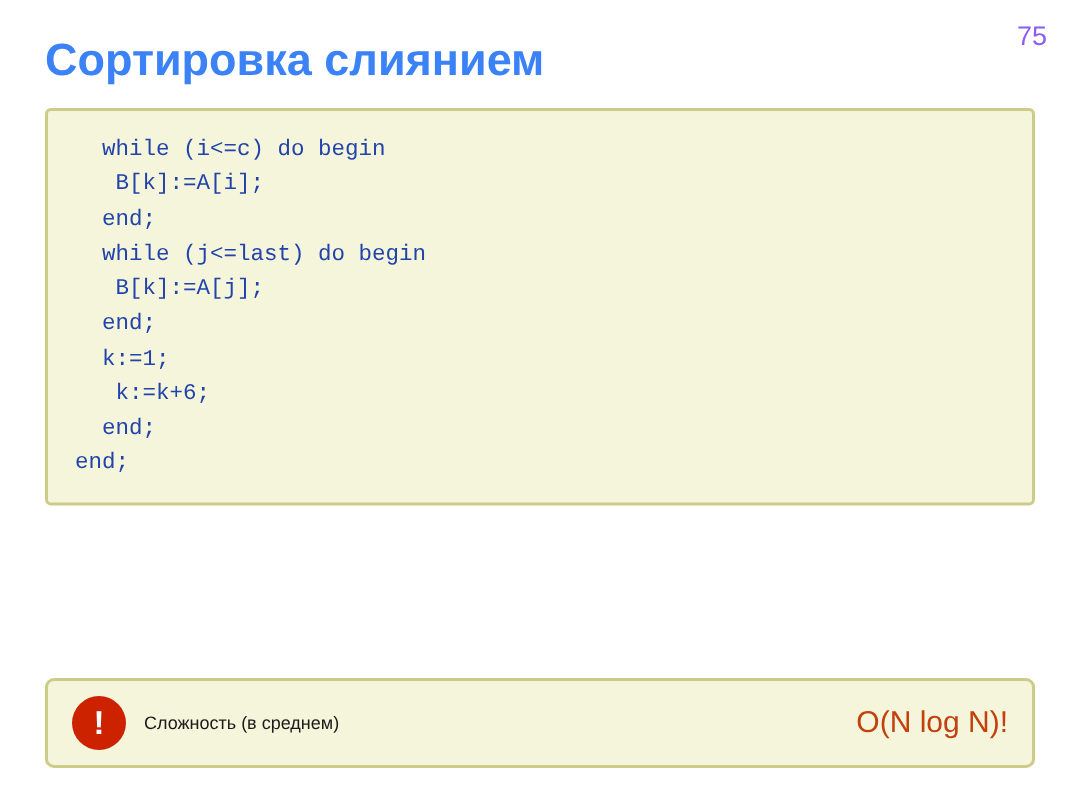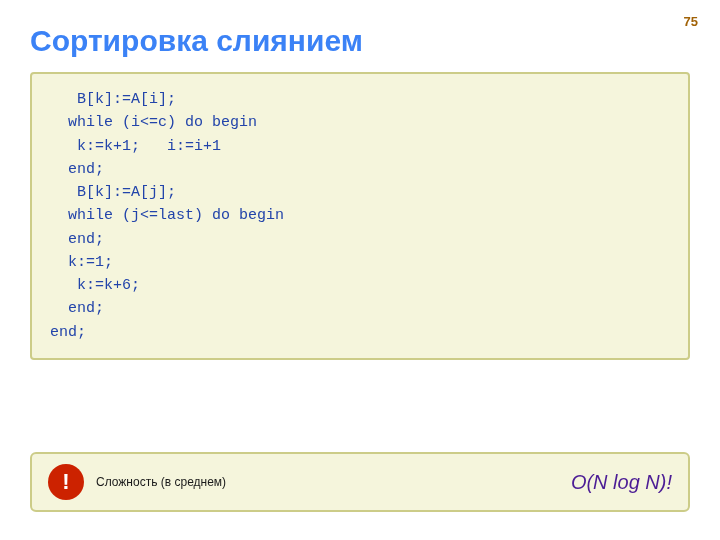--- a/index.html
+++ b/index.html
@@ -18,23 +18,23 @@
       height: 540px;
       background: #ffffff;
       position: relative;
       padding: 20px 30px;
     }
 
     .slide-number {
       position: absolute;
       top: 14px;
       right: 22px;
-      font-size: 13px;
-      color: #a16207;
-      font-weight: bold;
+      font-size: 18px;
+      color: #8b5cf6;
+      font-weight: normal;
     }
 
     .slide-title {
       font-size: 30px;
       font-weight: bold;
       color: #3b82f6;
       margin-bottom: 14px;
       margin-top: 4px;
     }
 
@@ -85,40 +85,38 @@
 
     .complexity-label {
       font-size: 12px;
       color: #1a1a1a;
       font-weight: normal;
       flex: 1;
     }
 
     .complexity-formula {
       font-size: 20px;
-      color: #4c1d95;
-      font-style: italic;
+      color: #c2410c;
     }
   </style>
 </head>
 <body>
 
 <div class="slide">
 
   <div class="slide-number">75</div>
 
   <div class="slide-title">Сортировка слиянием</div>
 
   <div class="code-box" id="code-container">
+      <span class="line">  while (i&lt;=c) do begin</span>
       <span class="line">   B[k]:=A[i];</span>
-      <span class="line">  while (i&lt;=c) do begin</span>
-      <span class="line">   k:=k+1;   i:=i+1</span>
       <span class="line">  end;</span>
+      <span class="line">  while (j&lt;=last) do begin</span>
       <span class="line">   B[k]:=A[j];</span>
-      <span class="line">  while (j&lt;=last) do begin</span>
       <span class="line">  end;</span>
       <span class="line">  k:=1;</span>
       <span class="line">   k:=k+6;</span>
       <span class="line">  end;</span>
       <span class="line">end;</span>
     </div>
 
   <div class="bottom-bar">
     <div class="exclamation-badge">!</div>
     <span class="complexity-label">Сложность (в среднем)</span>

